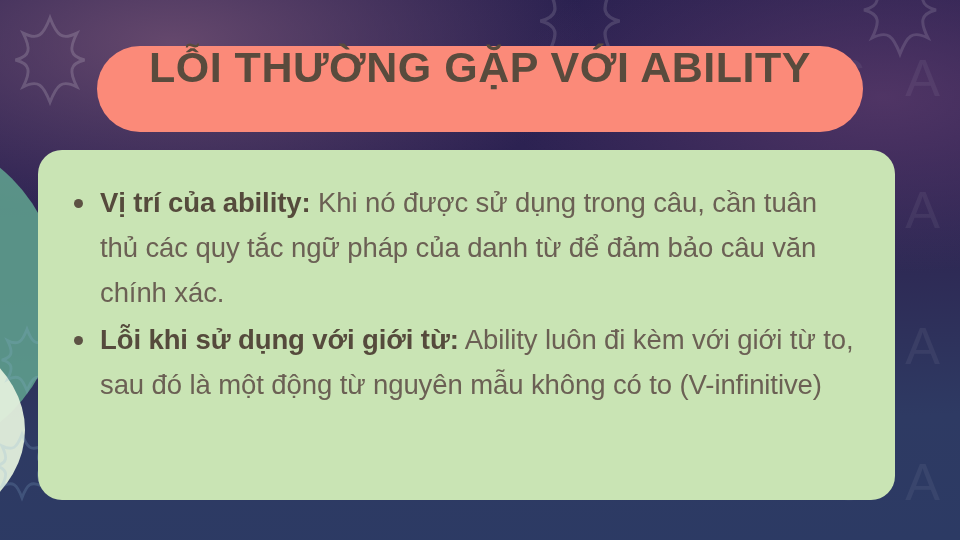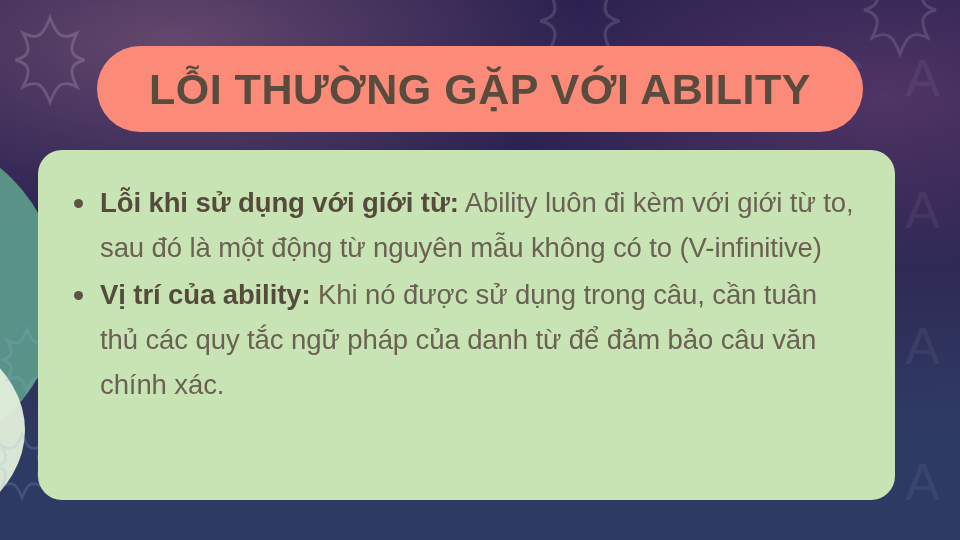--- a/index.html
+++ b/index.html
@@ -42,21 +42,21 @@
     font-family:"Liberation Sans", sans-serif; white-space:nowrap;
   }
   #wm-1 { right:6px;  top:48px; }
   #wm-2 { right:6px;  top:180px; }
   #wm-3 { right:6px;  top:316px; }
   #wm-4 { right:6px;  top:452px; }
   
   #title-pill {
     position:absolute; left:97px; top:46px; width:766px; height:86px;
     background:#fb8a79; border-radius:43px;
-    display:flex; align-items:center; justify-content:center;
+    display:flex; justify-content:center;
   }
   #title-text {
     color:#594b3d; font-size:43px; font-weight:bold;
     letter-spacing:0.5px; line-height:1; white-space:nowrap;
     font-family:"Liberation Sans", sans-serif;
   }
   
   #content-card {
     position:absolute; left:38px; top:150px; width:857px; height:350px;
     background:#c9e4b4; border-radius:24px;
@@ -125,21 +125,21 @@
   <div class="wm" id="wm-3">S A</div>
   <div class="wm" id="wm-4">S A</div>
 
   <div id="title-pill">
     <div id="title-text">LỖI THƯỜNG GẶP VỚI ABILITY</div>
   </div>
 
   <div id="content-card">
     <ul id="bullet-list">
       <li class="bullet-item">
-        <span class="lead">Lỗi khi sử dụng với giới từ:</span><span class="rest"> Ability luôn đi kèm với giới từ to, sau đó là một động từ nguyên mẫu không có to (V-infinitive)</span>
+        <span class="lead">Vị trí của ability:</span><span class="rest"> Khi nó được sử dụng trong câu, cần tuân thủ các quy tắc ngữ pháp của danh từ để đảm bảo câu văn chính xác.</span>
       </li>
       <li class="bullet-item">
-        <span class="lead">Vị trí của ability:</span><span class="rest"> Khi nó được sử dụng trong câu, cần tuân thủ các quy tắc ngữ pháp của danh từ để đảm bảo câu văn chính xác.</span>
+        <span class="lead">Lỗi khi sử dụng với giới từ:</span><span class="rest"> Ability luôn đi kèm với giới từ to, sau đó là một động từ nguyên mẫu không có to (V-infinitive)</span>
       </li>
     </ul>
   </div>
 
 </div>
 
 </body></html>

